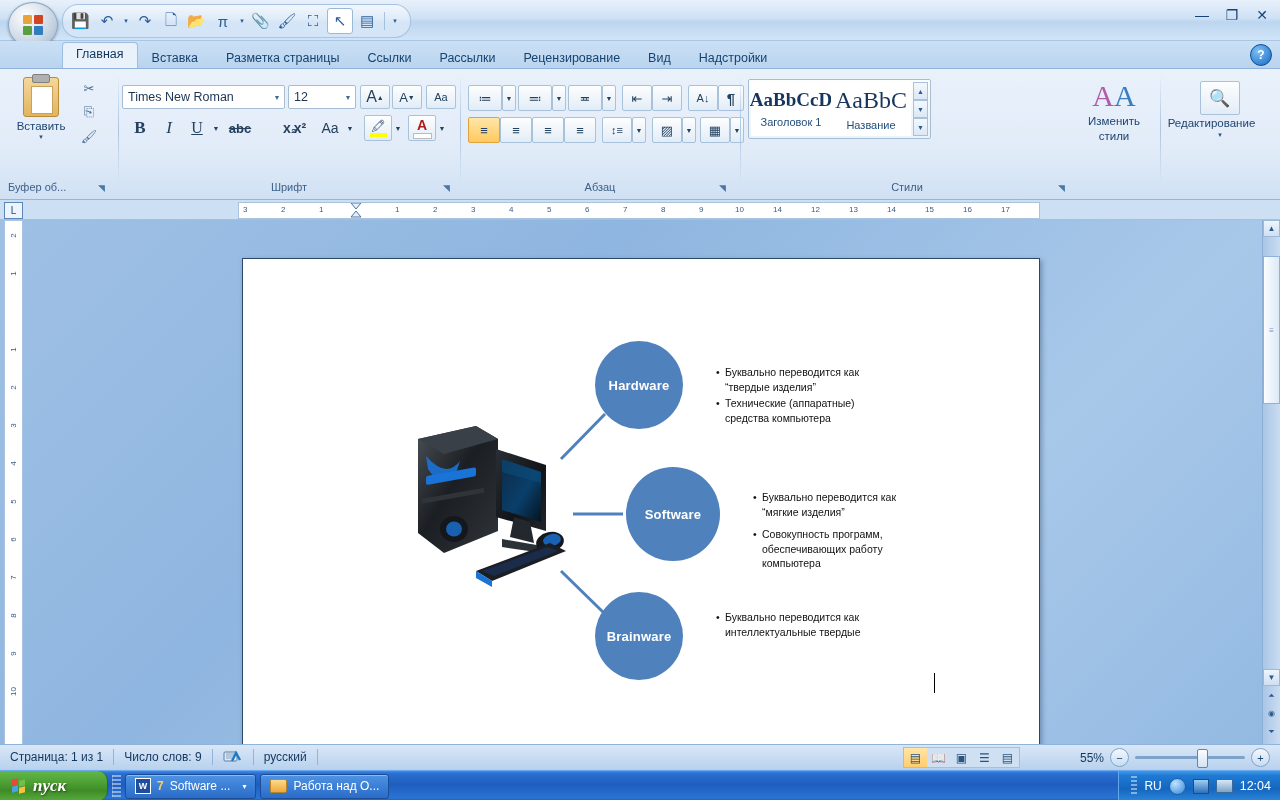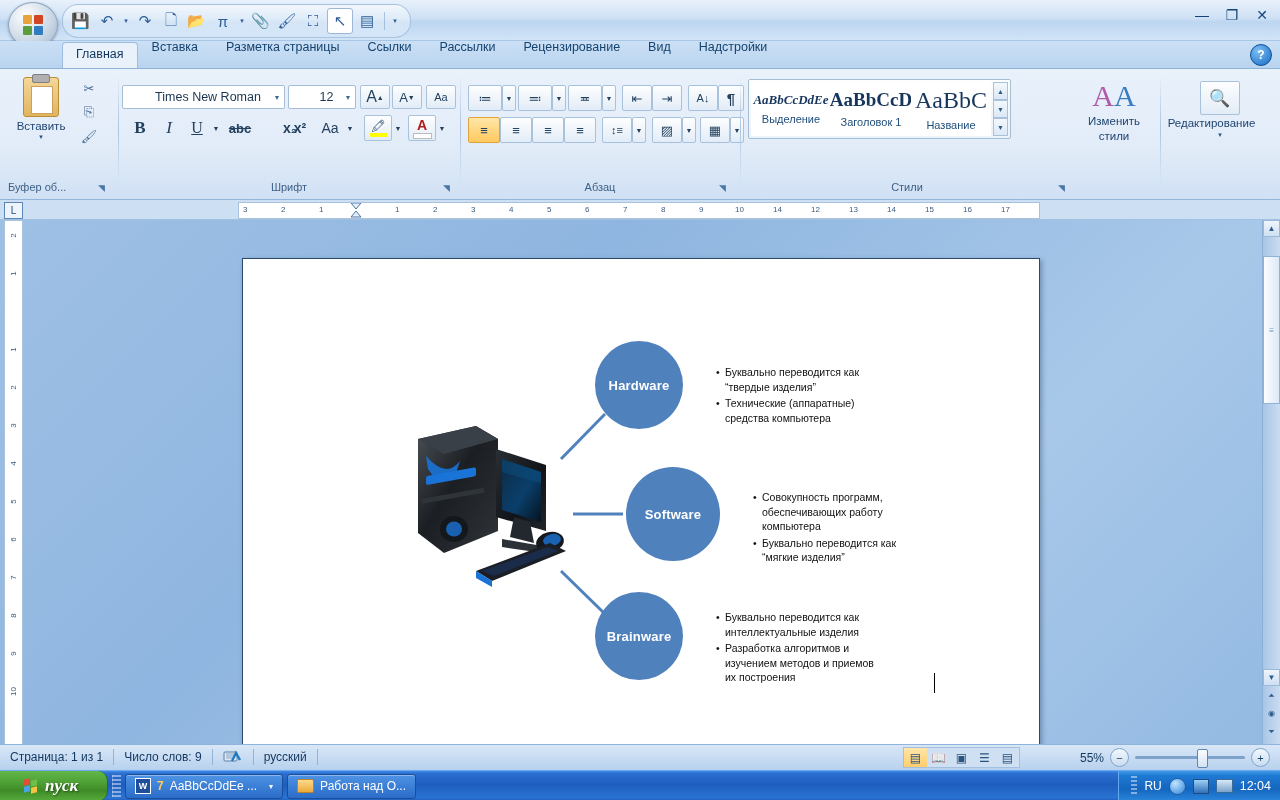--- a/index.html
+++ b/index.html
@@ -41,21 +41,21 @@
     font-size:17px;color:#1f3f66;letter-spacing:.2px;}
   .wbtns{position:absolute;right:4px;top:4px;display:flex;gap:2px;}
   .wbtn{width:28px;height:22px;display:flex;align-items:center;justify-content:center;
         font-size:14px;color:#14427a;}
   .wbtn.close{color:#16467e;}
 
   
   .tabbar{position:relative;height:27px;background:linear-gradient(to bottom,#cbe0f5,#b9d4ef);
           border-bottom:1px solid #8fb3da;}
   .tabs{position:absolute;left:62px;top:0;display:flex;height:27px;align-items:flex-end;}
-  .tab{padding:4px 14px 13px;font-size:12.5px;color:#15426f;cursor:default;
+  .tab{padding:4px 14px 2px;font-size:12.5px;color:#15426f;cursor:default;
        border-radius:4px 4px 0 0;line-height:15px;}
   .tab.active{background:#e9f1fb;border:1px solid #9dbde0;border-bottom:none;color:#11355c;
               padding:4px 13px 6px;}
   .helpbtn{position:absolute;right:8px;top:3px;width:20px;height:20px;border-radius:50%;
     background:radial-gradient(circle at 35% 30%,#7cc0f5,#1769c4);color:#fff;font-size:12px;
     font-weight:bold;display:flex;align-items:center;justify-content:center;
     border:1px solid #0f4e97;}
 
   
   .ribbon{position:relative;height:130px;
@@ -78,21 +78,21 @@
   .clip:after{content:"";position:absolute;left:7px;top:8px;width:20px;height:26px;background:#fff;
         border:1px solid #c9a15a;}
   .pastelbl{font-size:11.5px;color:#1f4470;margin-top:3px;}
   .pastecaret{font-size:7px;color:#27537f;margin-top:1px;}
 
   .miniicon{position:absolute;width:22px;height:22px;display:flex;align-items:center;
             justify-content:center;font-size:13px;color:#4a6e96;}
 
   .ctl{position:absolute;box-sizing:border-box;display:flex;align-items:center;
        background:#fff;border:1px solid #a6bdd6;border-radius:2px;font-size:12.5px;color:#1b3553;}
-  .ctl .txt{padding-left:23px;flex:1;overflow:hidden;white-space:nowrap;text-align:center;}
+  .ctl .txt{padding-left:5px;flex:1;overflow:hidden;white-space:nowrap;}
   .ctl .dd{width:14px;text-align:center;font-size:7px;color:#3d6a98;}
 
   .rbtn{position:absolute;box-sizing:border-box;display:flex;align-items:center;
         justify-content:center;border:1px solid transparent;border-radius:2px;
         font-size:13px;color:#24415f;}
   .rbtn.box{background:linear-gradient(to bottom,#fdfefe,#e2ecf7);border:1px solid #a9c2dc;}
   .rbtn.on{background:linear-gradient(to bottom,#ffe6a8,#ffc95f);border:1px solid #e0a43b;}
 
   .stylegal{position:absolute;display:flex;background:linear-gradient(to bottom,#fdfefe,#eaf2fb);
             border:1px solid #a6bdd6;border-radius:2px;padding:2px;}
@@ -170,21 +170,21 @@
   .ztrack{width:110px;height:3px;background:#7ea3cb;border-radius:2px;position:relative;}
   .zthumb{position:absolute;left:62px;top:-7px;width:9px;height:17px;
           background:linear-gradient(to bottom,#fcfdff,#d2e2f3);border:1px solid #5e86b1;border-radius:2px;}
 
   
   .taskbar{position:absolute;left:0;top:770px;width:1280px;height:30px;
     background:linear-gradient(to bottom,#3f8ce8 0%,#2b6fd1 8%,#1e5dbe 45%,#2a74d4 90%,#1d5ab9 100%);
     border-top:1px solid #6ba8ee;display:flex;align-items:center;}
   .start{width:108px;height:30px;border-radius:0 10px 10px 0;
     background:linear-gradient(to bottom,#63b84a 0%,#4d9f33 40%,#3f8b27 65%,#57ab3c 100%);
-    display:flex;align-items:center;gap:6px;padding-left:24px;box-sizing:border-box;
+    display:flex;align-items:center;gap:6px;padding-left:12px;box-sizing:border-box;
     border-right:1px solid #2e6a1c;}
   .startlbl{font-family:"Liberation Serif", serif;font-style:italic;font-weight:bold;
             font-size:17px;color:#fff;text-shadow:1px 1px 2px rgba(0,0,0,.5);}
   .flag{width:15px;height:14px;position:relative;}
   .flag i{position:absolute;width:6px;height:6px;display:block;}
   .grip{width:8px;height:22px;margin:0 4px;
     background:repeating-linear-gradient(to bottom,rgba(255,255,255,.45) 0 2px,transparent 2px 4px);
     border-left:1px solid rgba(255,255,255,.25);}
   .tbtn{height:23px;border-radius:3px;display:flex;align-items:center;gap:6px;
         padding:0 9px;margin-right:4px;color:#fff;font-size:12px;
@@ -343,24 +343,20 @@
         <div class="rbtn box" style="left:268px;top:46px;width:14px;height:26px;font-size:7px">▼</div>
       </div>
       <div class="grplabel">Абзац</div>
       <div class="dlg" style="right:10px">◥</div>
     </div>
     <div class="grpsep" style="left:740px"></div>
 
     <div class="group" style="left:742px;width:416px">
       <div class="grpbody">
         <div class="stylegal" style="left:6px;top:8px">
-          <div class="stylecell">
-            <div class="prev" style="font-style:italic;font-weight:bold;font-size:13px">AaBbCcDdEe</div>
-            <div class="nm">Выделение</div>
-          </div>
           <div class="stylecell">
             <div class="prev" style="font-weight:bold;font-size:19px">AaBbCcD</div>
             <div class="nm">Заголовок 1</div>
           </div>
           <div class="stylecell">
             <div class="prev" style="font-size:24px">AaBbC</div>
             <div class="nm">Название</div>
           </div>
           <div class="galarrows">
             <div class="galarr">▲</div>
@@ -495,32 +491,31 @@
             <li>Буквально переводится как “твердые  изделия”</li>
             <li>Технические (аппаратные) средства компьютера</li>
           </ul>
         </div>
 
         <div class="circ" style="left:383px;top:208px;width:94px;height:94px">
           <span>Software</span>
         </div>
         <div class="bul" style="left:492px;top:215px;width:195px">
           <ul>
+            <li style="margin-bottom:8px">Буквально переводится как “мягкие изделия”</li>
             <li>Совокупность программ, обеспечивающих работу компьютера</li>
-            <li style="margin-bottom:8px">Буквально переводится как “мягкие изделия”</li>
           </ul>
         </div>
 
         <div class="circ" style="left:352px;top:333px;width:88px;height:88px">
           <span>Brainware</span>
         </div>
         <div class="bul" style="left:455px;top:335px;width:195px">
           <ul>
-            <li>Буквально переводится как интеллектуальные изделия</li>
-            <li>Разработка алгоритмов и изучением методов и приемов их построения</li>
+            <li>Буквально переводится как интеллектуальные твердые</li>
           </ul>
         </div>
       </div>
       <div class="caret-doc"></div>
     </div>
 
     <div class="vscroll">
 
       <div class="vs-btn">▲</div>
       <div class="vs-thumb">≡</div>
@@ -580,21 +575,21 @@
       <i style="left:0;top:7px;background:#4aa3e8;transform:skewY(-12deg)"></i>
       <i style="left:7px;top:8px;background:#f5c243;transform:skewY(-12deg)"></i>
     </span>
     <span class="startlbl">пуск</span>
   </div>
   <div class="grip"></div>
 
   <div class="tbtn">
     <span class="wicon">W</span>
     <span style="color:#ffcf5a;font-weight:bold">7</span>
-    <span>AaBbCcDdEe ...</span>
+    <span>Software ...</span>
     <span style="font-size:8px;margin-left:6px">▾</span>
   </div>
 
   <div class="tbtn">
     <span class="ficon"></span>
     <span>Работа над О...</span>
   </div>
 
   <div class="tray">
     <span class="traygrip"></span>

